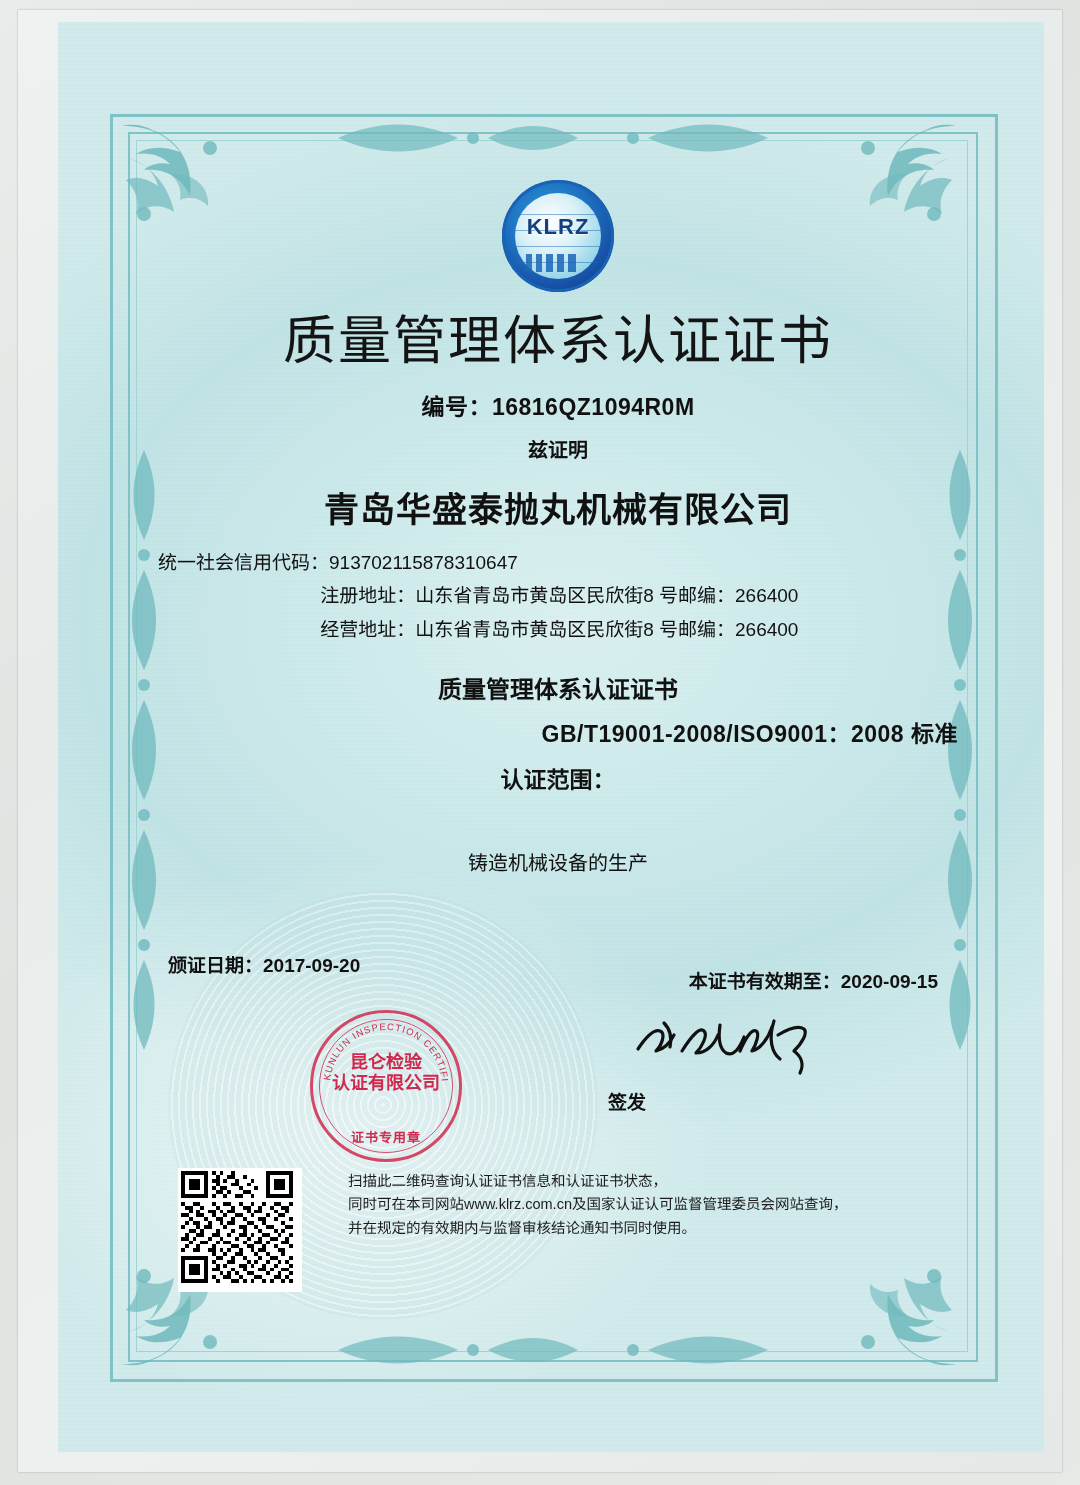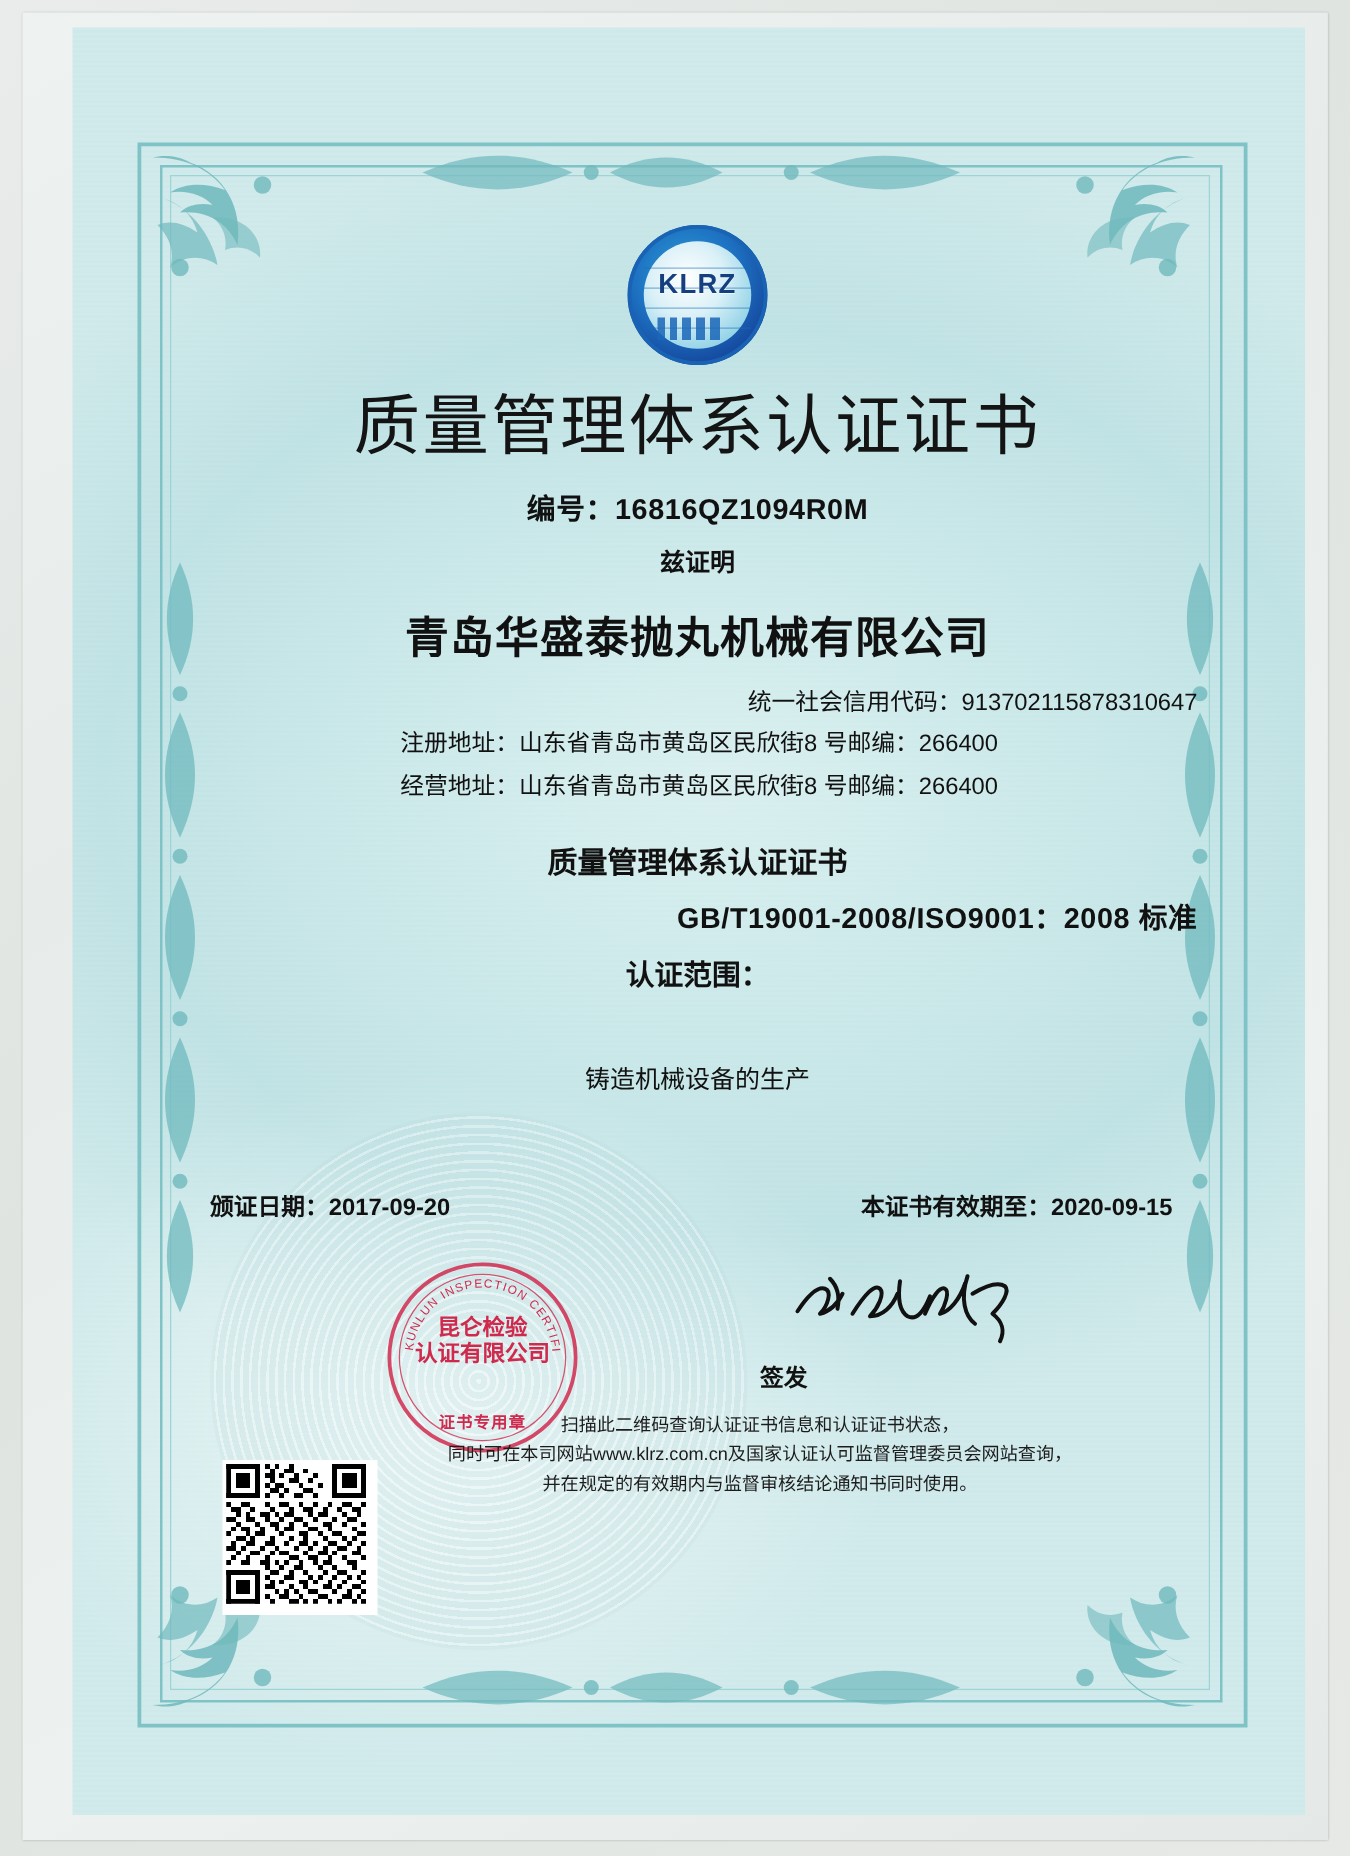--- a/index.html
+++ b/index.html
@@ -97,31 +97,31 @@
     text-align:center;font-size:53px;font-weight:normal;color:#141414;
     letter-spacing:2px;margin:4px 0 14px;
     font-family:"DejaVu Sans","Liberation Sans",sans-serif;
   }
   .certno{text-align:center;font-size:23px;font-weight:bold;color:#111;letter-spacing:.5px;}
   .hereby{text-align:center;font-size:20px;font-weight:bold;color:#111;margin-top:12px;}
   .company{
     text-align:center;font-size:35px;font-weight:bold;color:#111;margin-top:18px;letter-spacing:1px;
   }
   .info{margin-top:14px;font-size:19px;color:#111;line-height:1.75;}
-  .info .line{display:block;text-align:right;}
+  .info .line{display:block;text-align:left;}
   .info .row{display:flex;justify-content:center;gap:0;}
   .info .row .left{width:430px;text-align:right;padding-left:40px;}
   .info .row .right{width:230px;text-align:left;}
   .conform{text-align:center;font-size:24px;font-weight:bold;color:#111;margin-top:24px;}
   .standard{text-align:right;font-size:23px;font-weight:bold;color:#111;margin-top:10px;letter-spacing:.5px;}
   .scope-label{text-align:center;font-size:23px;font-weight:bold;color:#111;margin-top:12px;}
   .scope-text{text-align:center;font-size:20px;color:#111;margin-top:52px;}
 
   .dates{position:absolute;left:150px;top:940px;width:780px;display:flex;justify-content:space-between;font-size:19px;font-weight:bold;color:#111;}
-  .dates .right{padding-right:10px;}
+  .dates .right{padding-right:10px;margin-top:16px;}
 
   
   .stamp{position:absolute;left:292px;top:1000px;width:152px;height:152px;}
   .stamp .outer{
     position:absolute;inset:0;border:3px solid #d02a4e;border-radius:50%;
     opacity:.85;
   }
   .stamp .inner{
     position:absolute;left:9px;top:9px;right:9px;bottom:9px;border:1px solid #d02a4e;border-radius:50%;opacity:.8;
   }
@@ -135,21 +135,21 @@
     font-weight:bold;font-size:13px;letter-spacing:1px;
   }
   
   .sign{position:absolute;left:590px;top:995px;width:240px;text-align:left;}
   .sign svg{display:block;margin:0 auto;}
   .sign .label{font-size:19px;font-weight:bold;color:#111;margin-top:8px;}
 
   
   .qr{position:absolute;left:160px;top:1158px;width:118px;height:118px;background:#fff;padding:3px;}
   .qr svg{display:block;}
-  .note{position:absolute;left:330px;top:1120px;width:520px;font-size:14.5px;color:#1c1c1c;line-height:1.62;text-align:center;}
+  .note{position:absolute;left:330px;top:1160px;width:520px;font-size:14.5px;color:#1c1c1c;line-height:1.62;}
   .footer{position:absolute;left:140px;top:1278px;width:800px;text-align:center;color:#111;}
   .footer .org{font-size:18px;font-weight:bold;}
   .footer .addr{font-size:15px;margin-top:6px;}
   .footer .tel{font-size:15px;margin-top:3px;}
   .footer .site{font-size:15px;margin-top:3px;}
 </style>
 </head>
 <body>
 
 <div class="page">

